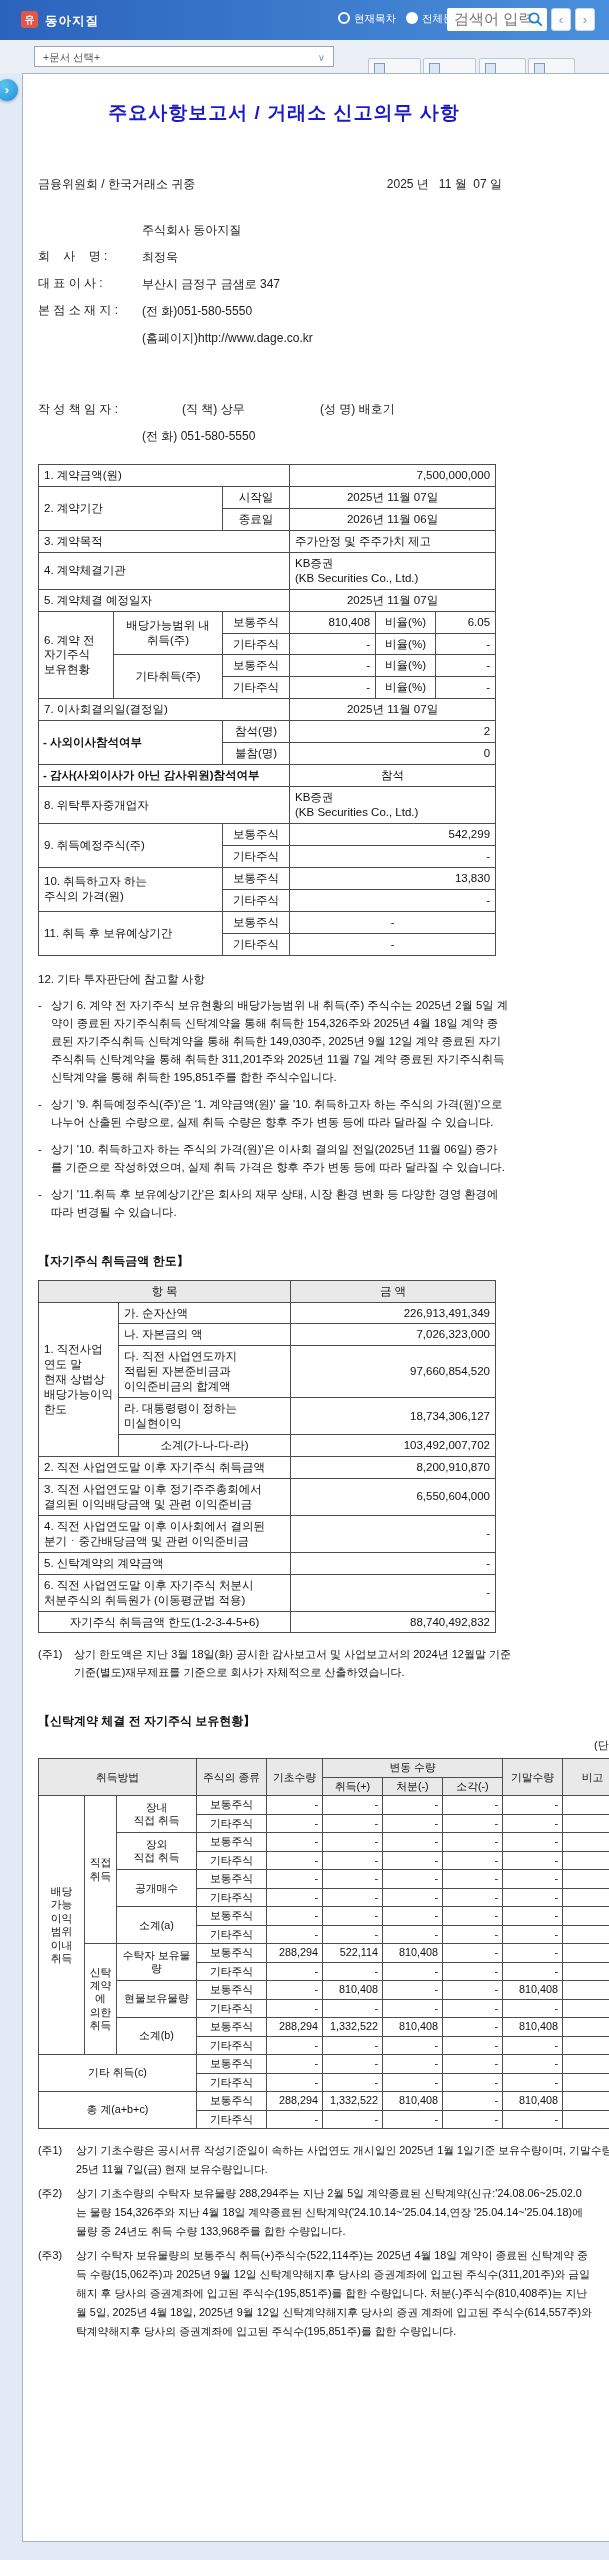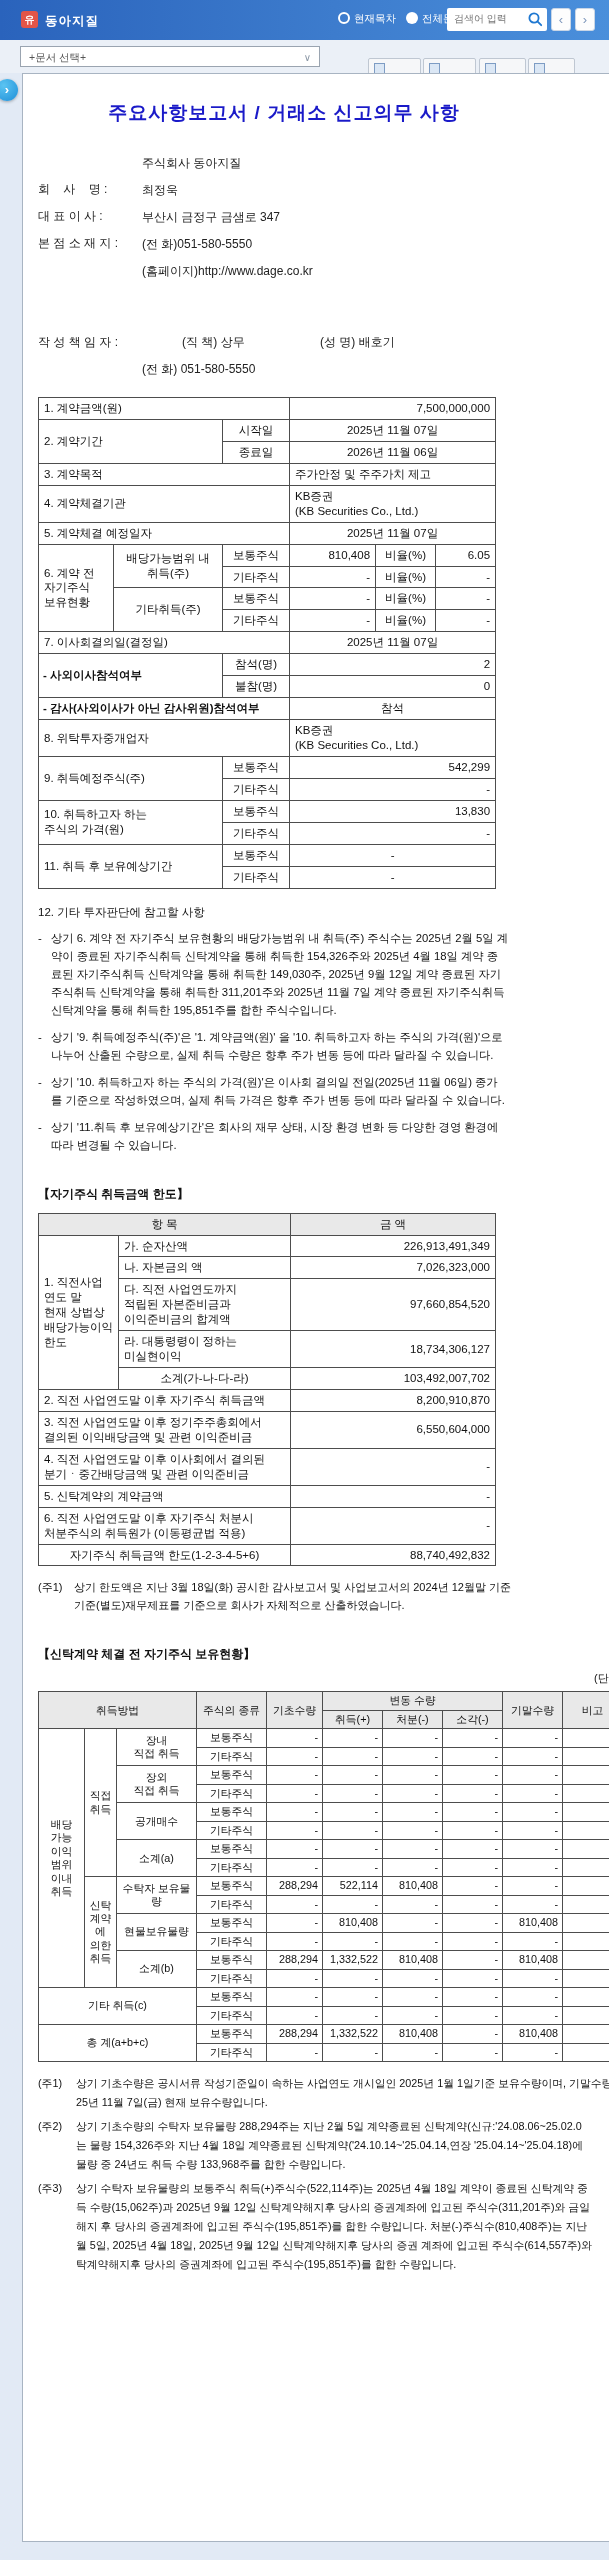--- a/index.html
+++ b/index.html
@@ -9,28 +9,28 @@
   .topbar{position:absolute;left:0;top:0;width:609px;height:40px;
           background:linear-gradient(90deg,#2a63bc 0%,#3d7ccd 55%,#4a8fdb 100%);z-index:4;}
   .badge{position:absolute;left:21px;top:11px;width:17px;height:17px;border-radius:3px;
          background:#e25549;color:#fff;font-size:10px;font-weight:bold;line-height:17px;text-align:center;}
   .companyname{position:absolute;left:45px;top:13px;color:#fff;font-size:12.5px;font-weight:bold;letter-spacing:1px;}
   .radios{position:absolute;left:338px;top:12px;display:flex;align-items:flex-start;color:#fff;font-size:10.5px;}
   .radio-ring{width:8px;height:8px;border:2.5px solid #fff;border-radius:50%;display:inline-block;margin-right:4px;}
   .radio-solid{width:12px;height:12px;background:#fff;border-radius:50%;display:inline-block;margin:0 4px 0 10px;}
   .searchbox{position:absolute;left:447px;top:8px;width:100px;height:23px;background:#fff;border-radius:2px;}
   .search-input{position:absolute;left:0;top:0;width:76px;height:21px;border:none;outline:none;
-                padding:0 8px 0 7px;font-size:10px;color:#333;background:transparent;}
+                padding:0 8px 0 7px;font-size:15px;color:#333;background:transparent;}
   .mag{position:absolute;right:3px;top:3px;}
   .navbtn{position:absolute;top:8px;width:20px;height:23px;background:#fdfdfd;border:1px solid #c9d6e6;
           border-radius:3px;color:#7e97bb;font-size:13px;line-height:20px;text-align:center;padding:0;cursor:pointer;}
   .navbtn.prev{left:551px;} .navbtn.next{left:575px;}
   
   .substrip{position:absolute;left:0;top:40px;width:609px;height:33px;background:#ebf0f7;z-index:1;}
-  .docselect{position:absolute;left:20px;top:6px;width:300px;height:21px;background:#fff;border:1px solid #9aa4b0;
+  .docselect{position:absolute;left:34px;top:6px;width:300px;height:21px;background:#fff;border:1px solid #9aa4b0;
              font-size:10.5px;color:#555;line-height:21px;padding-left:8px;box-sizing:border-box;cursor:pointer;}
   .docselect .chev{position:absolute;right:8px;top:0;color:#8b97a5;font-size:10px;}
   .stub{position:absolute;top:18px;height:22px;background:#f6f7f9;border:1px solid #bfc7d2;border-radius:2px;z-index:1;}
   .stub .ic{display:inline-block;width:9px;height:9px;margin:4px 0 0 5px;border:1px solid #7d9cc4;background:#dbe7f5;}
   
   .toggle{position:absolute;left:-4px;top:79px;width:22px;height:22px;border-radius:50%;z-index:5;
           background:radial-gradient(circle at 35% 30%,#5bc4f2,#1f8fd8);color:#fff;font-size:13px;font-weight:bold;
           text-align:center;line-height:21px;box-shadow:0 1px 3px rgba(0,0,0,.3);cursor:pointer;}
   
   .panel{position:absolute;left:22px;top:73px;width:650px;height:2469px;background:#fff;
@@ -109,20 +109,24 @@
 
 <div class="toggle">
   <span>›</span>
 </div>
 
 <div class="panel">
 <div class="content">
 
   <div class="doc-title">주요사항보고서 / 거래소 신고의무 사항</div>
 
+  <div class="recipient-row">
+    <span>금융위원회 / 한국거래소 귀중</span>
+    <span class="date">2025 년   11 월  07 일</span>
+  </div>
 
   <div class="info-block">
     <div class="info-row">
       <span class="lbl">회    사    명 :</span>
       <span>주식회사 동아지질</span>
     </div>
     <div class="info-row">
       <span class="lbl">대 표 이 사 :</span>
       <span>최정욱</span>
     </div>

